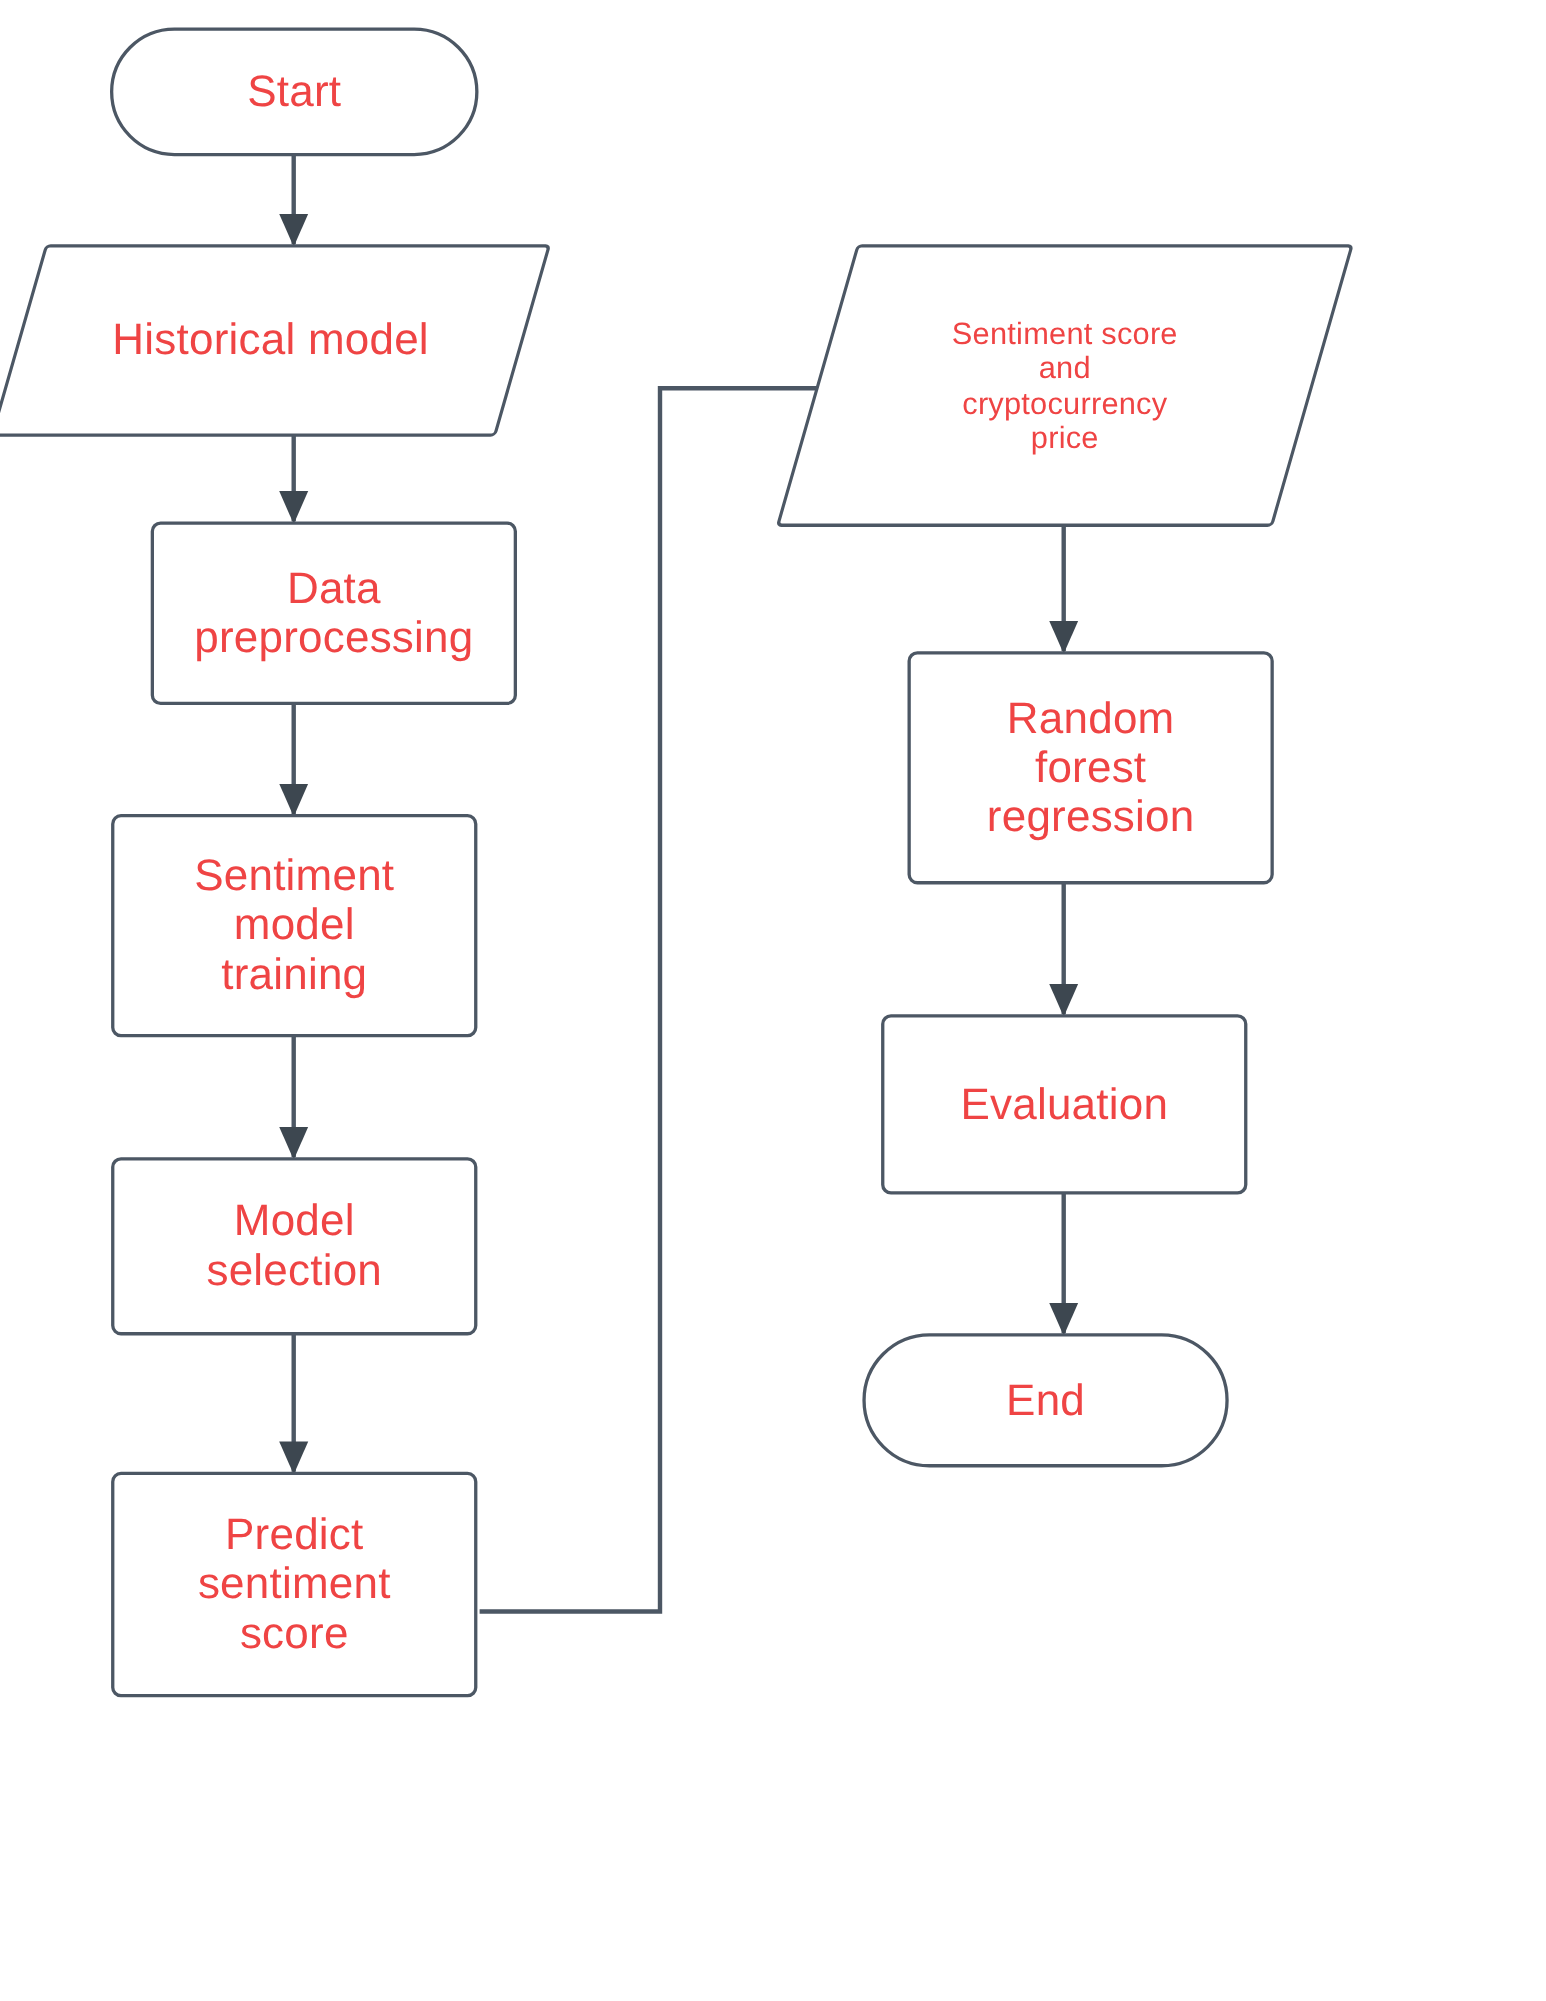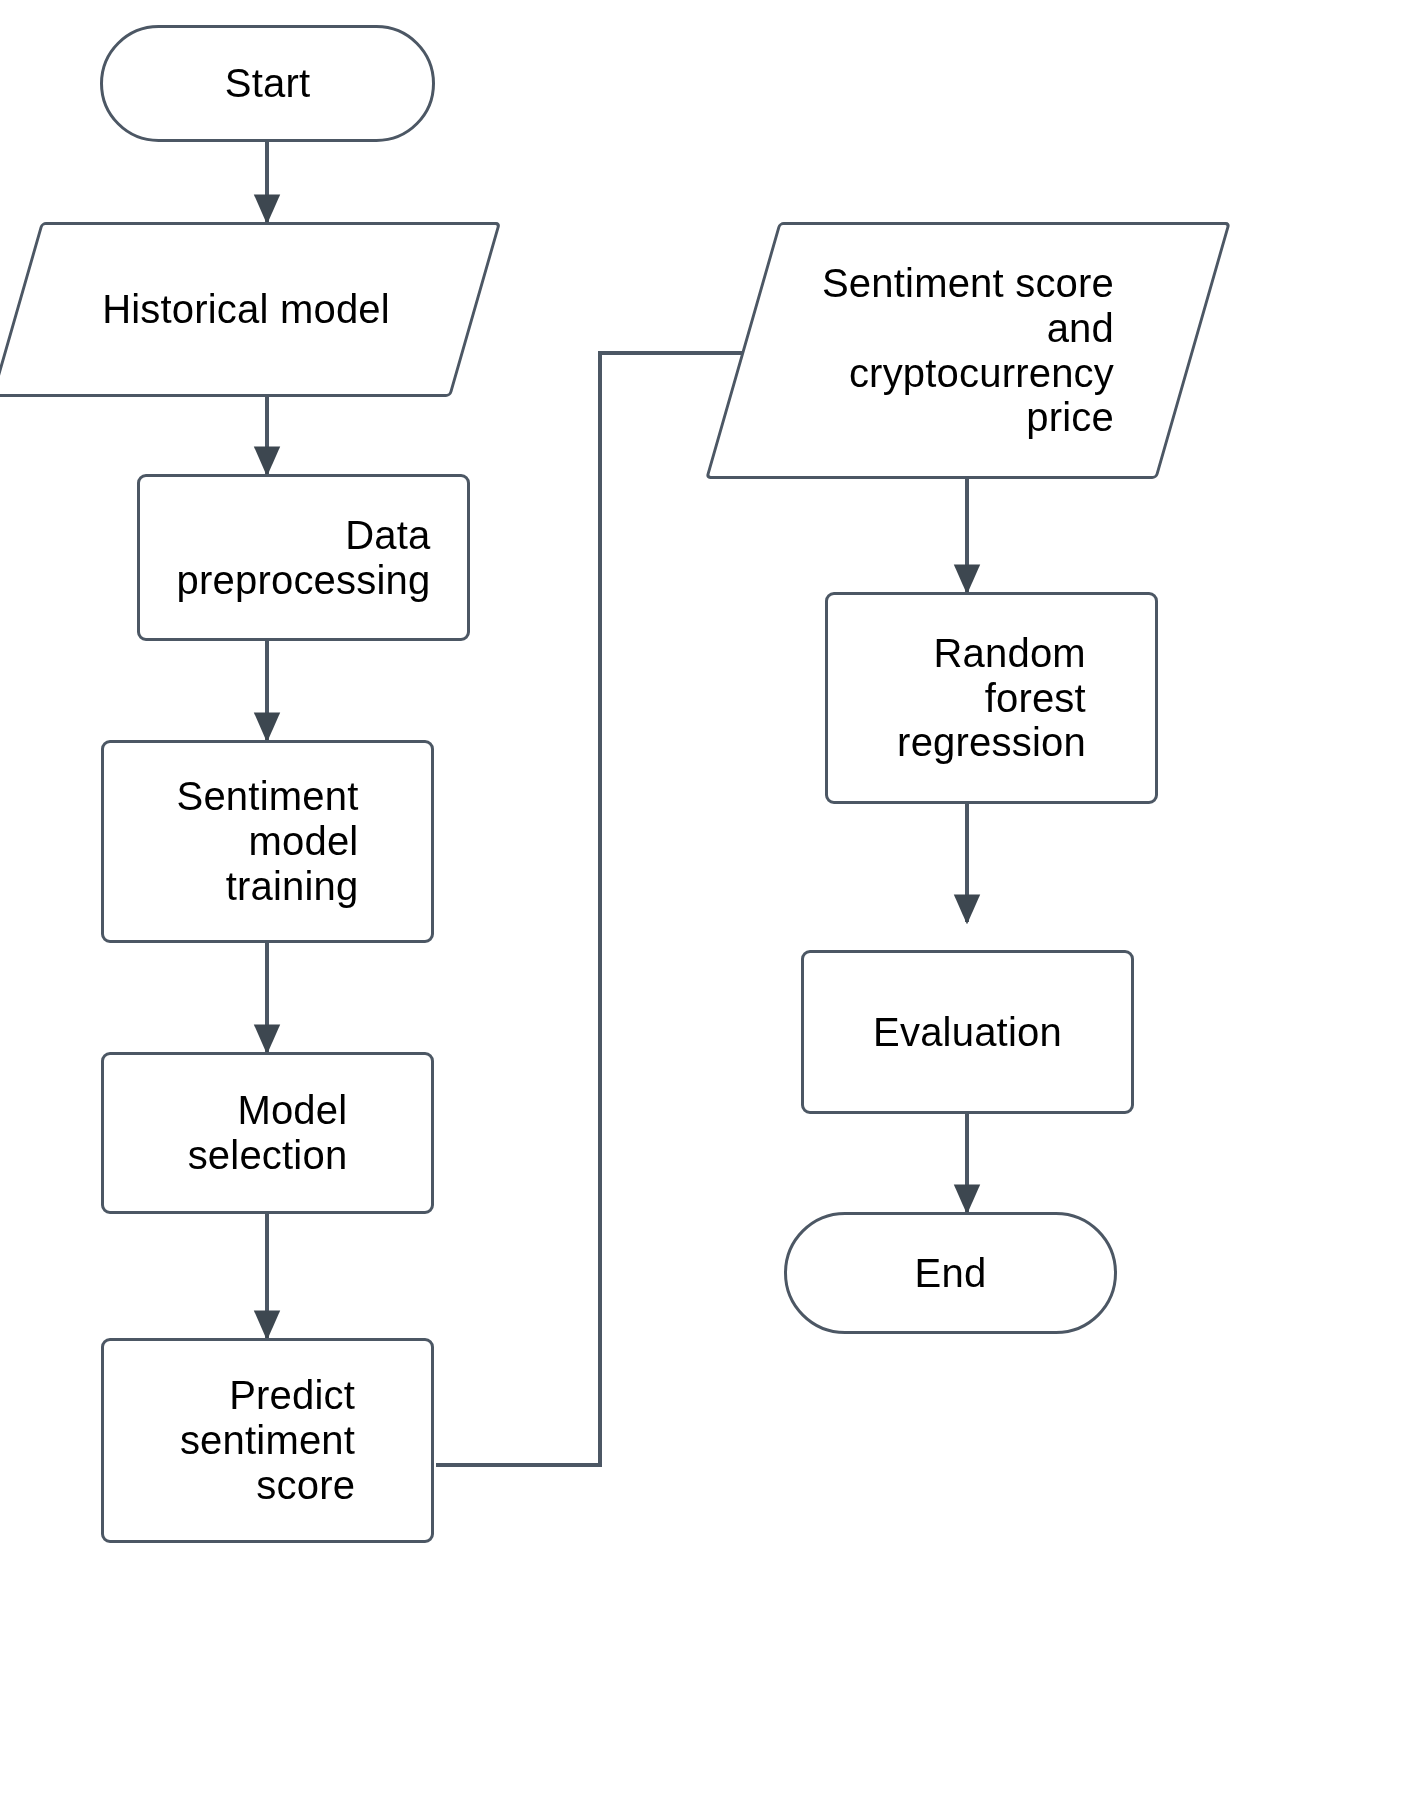--- a/index.html
+++ b/index.html
@@ -27,22 +27,22 @@
     width: 1405px;
     height: 1819px;
     pointer-events: none;
   }
   .node {
     position: absolute;
     box-sizing: border-box;
     display: flex;
     align-items: center;
     justify-content: center;
-    text-align: right;
-    color: #000000;
+    text-align: center;
+    color: #ef4444;
     font-size: 40px;
     line-height: 1.12;
     letter-spacing: 0.2px;
     background: #ffffff;
   }
   .node .label {
     display: block;
     white-space: pre-line;
     padding: 0 10px;
   }
@@ -136,35 +136,35 @@
     <span class="label">Model
 selection</span>
   </div>
 
   <div class="node shape-process" style="left:101px; top:1338px; width:333px; height:205px;">
     <span class="label">Predict
 sentiment
 score</span>
   </div>
 
-  <div class="node shape-data" style="left:742px; top:222px; width:452px; height:257px; font-size:40px;">
+  <div class="node shape-data" style="left:742px; top:222px; width:452px; height:257px; font-size:28px;">
     <span class="skewbox"></span>
     <span class="label">Sentiment score
 and
 cryptocurrency
 price</span>
   </div>
 
   <div class="node shape-process" style="left:801px; top:592px; width:333px; height:212px;margin-left:24px;">
     <span class="label">Random
 forest
 regression</span>
   </div>
 
-  <div class="node shape-process" style="left:801px; top:922px; width:333px; height:164px;margin-top:28px;">
+  <div class="node shape-process" style="left:801px; top:922px; width:333px; height:164px;">
     <span class="label">Evaluation</span>
   </div>
 
   <div class="node shape-terminator" style="left:784px; top:1212px; width:333px; height:122px;">
     <span class="label">End</span>
   </div>
 
 </div>
 
 </body></html>

